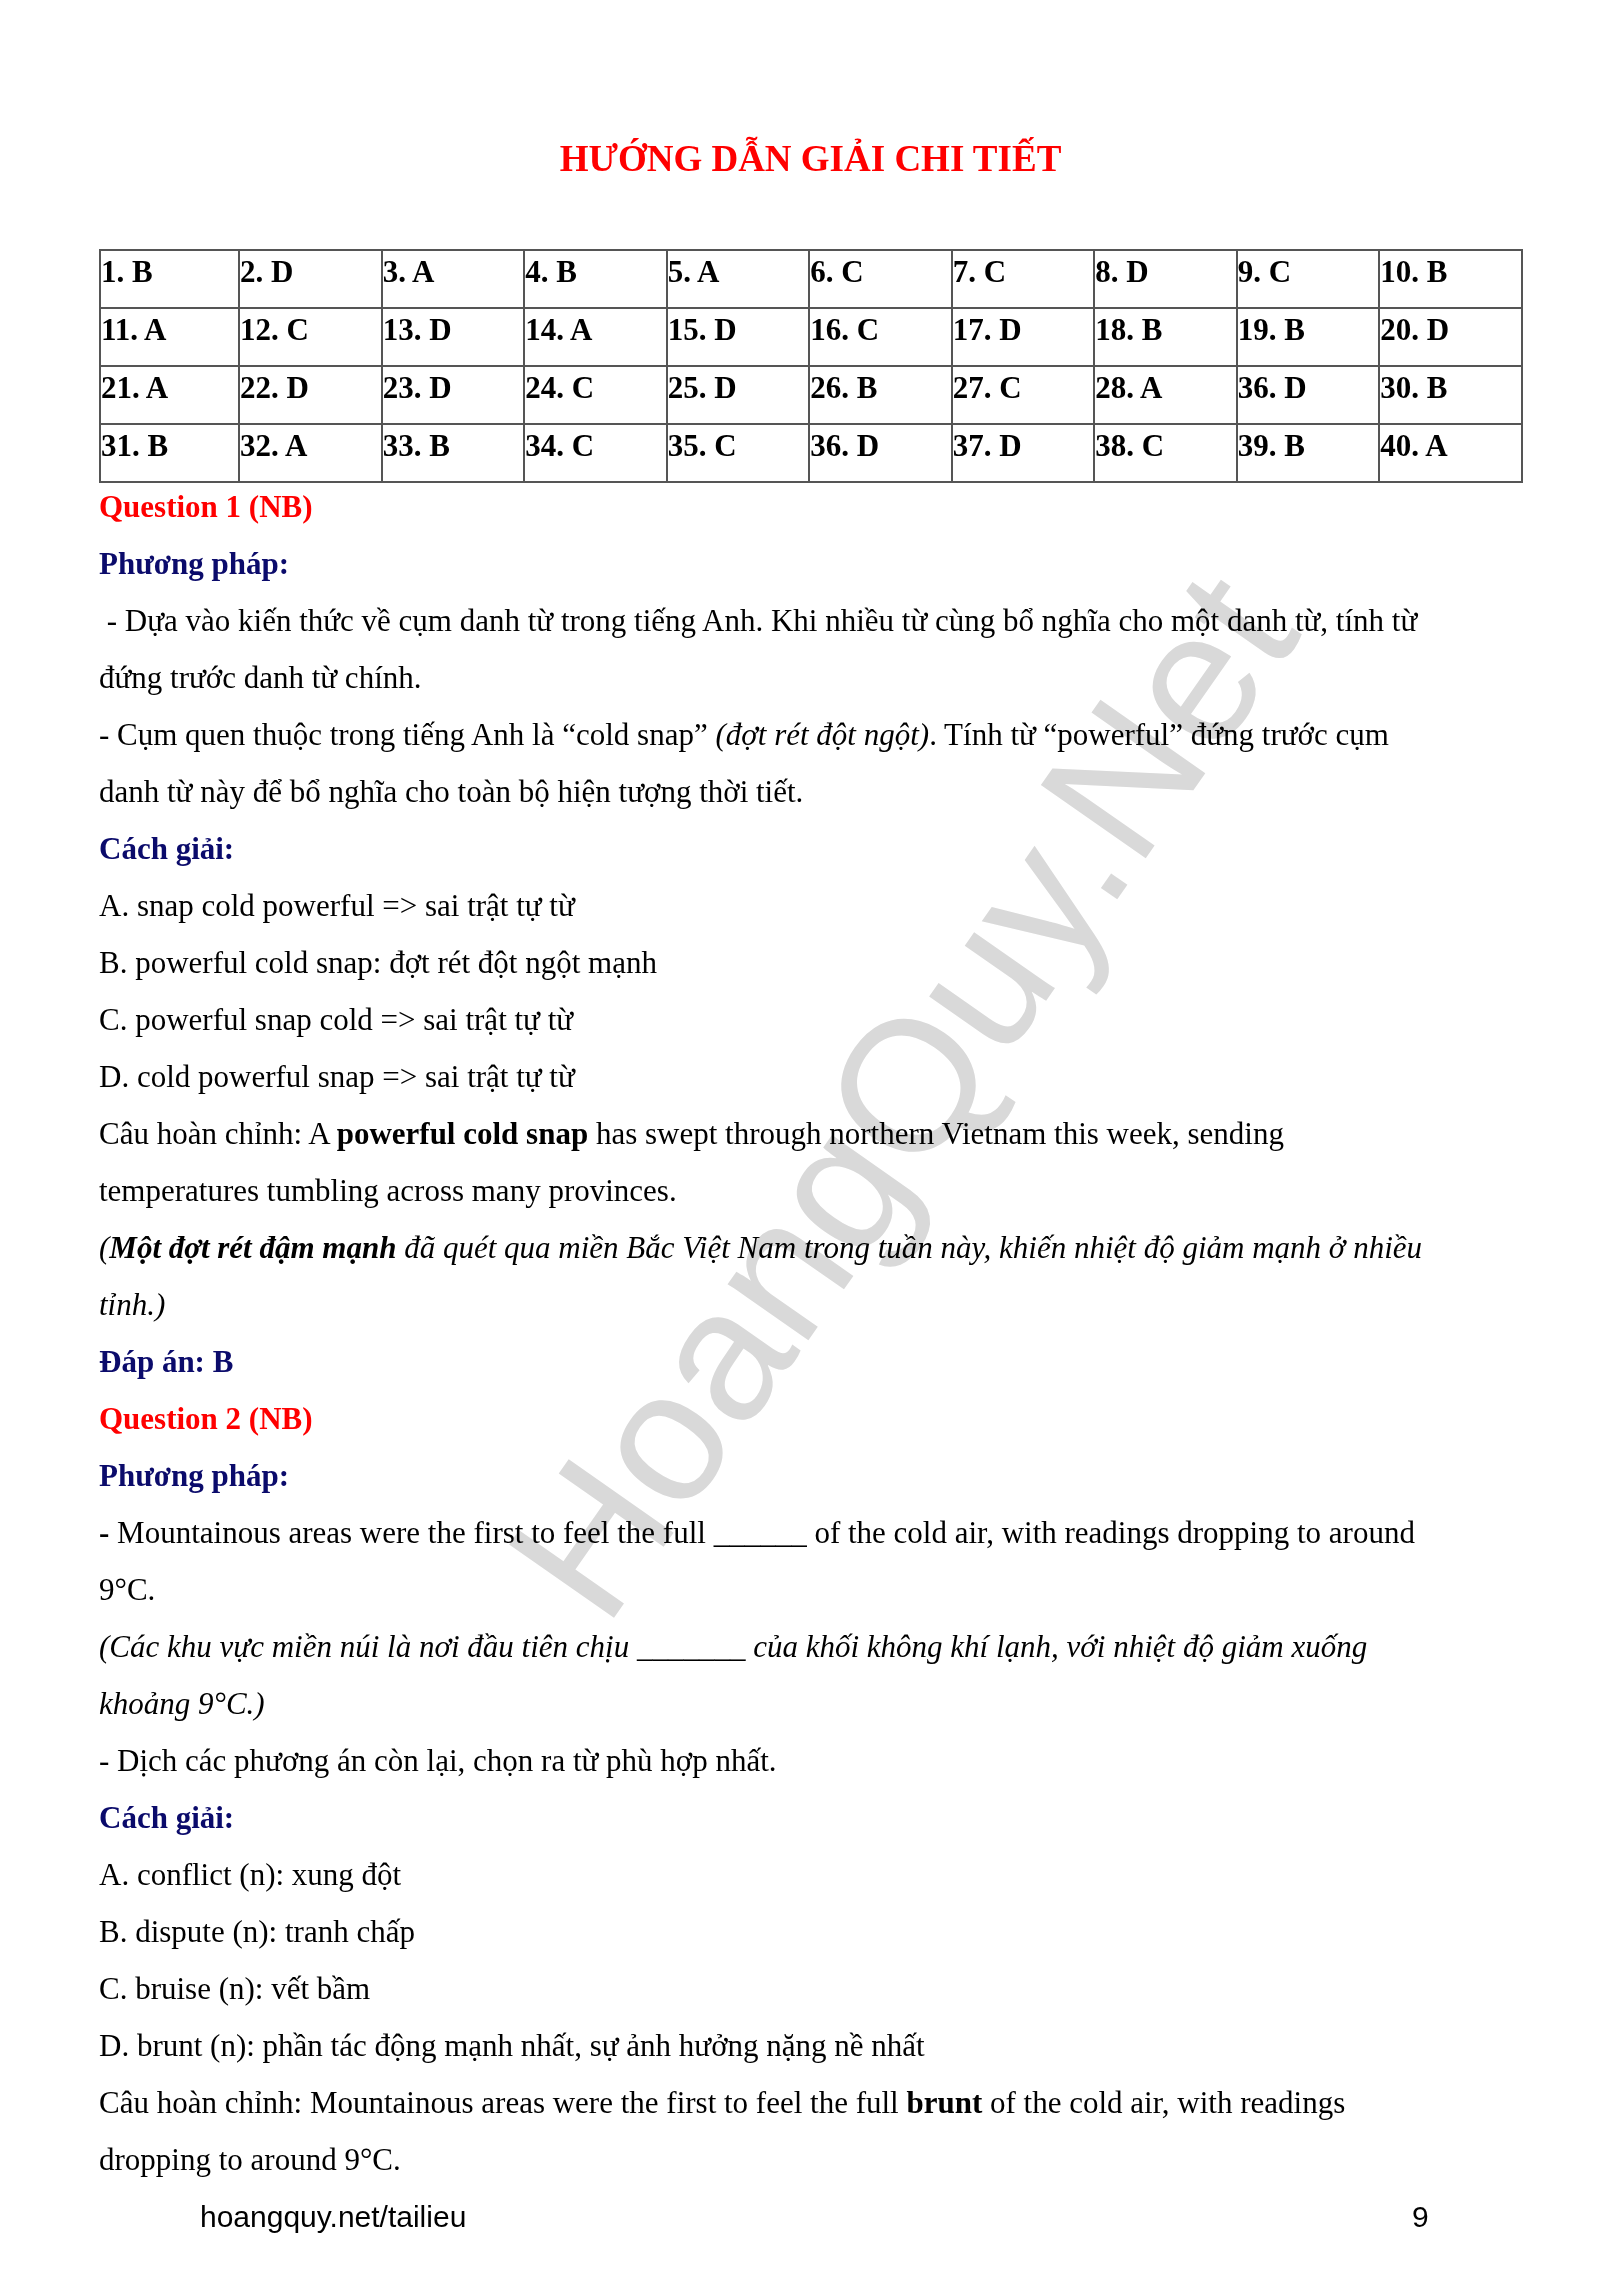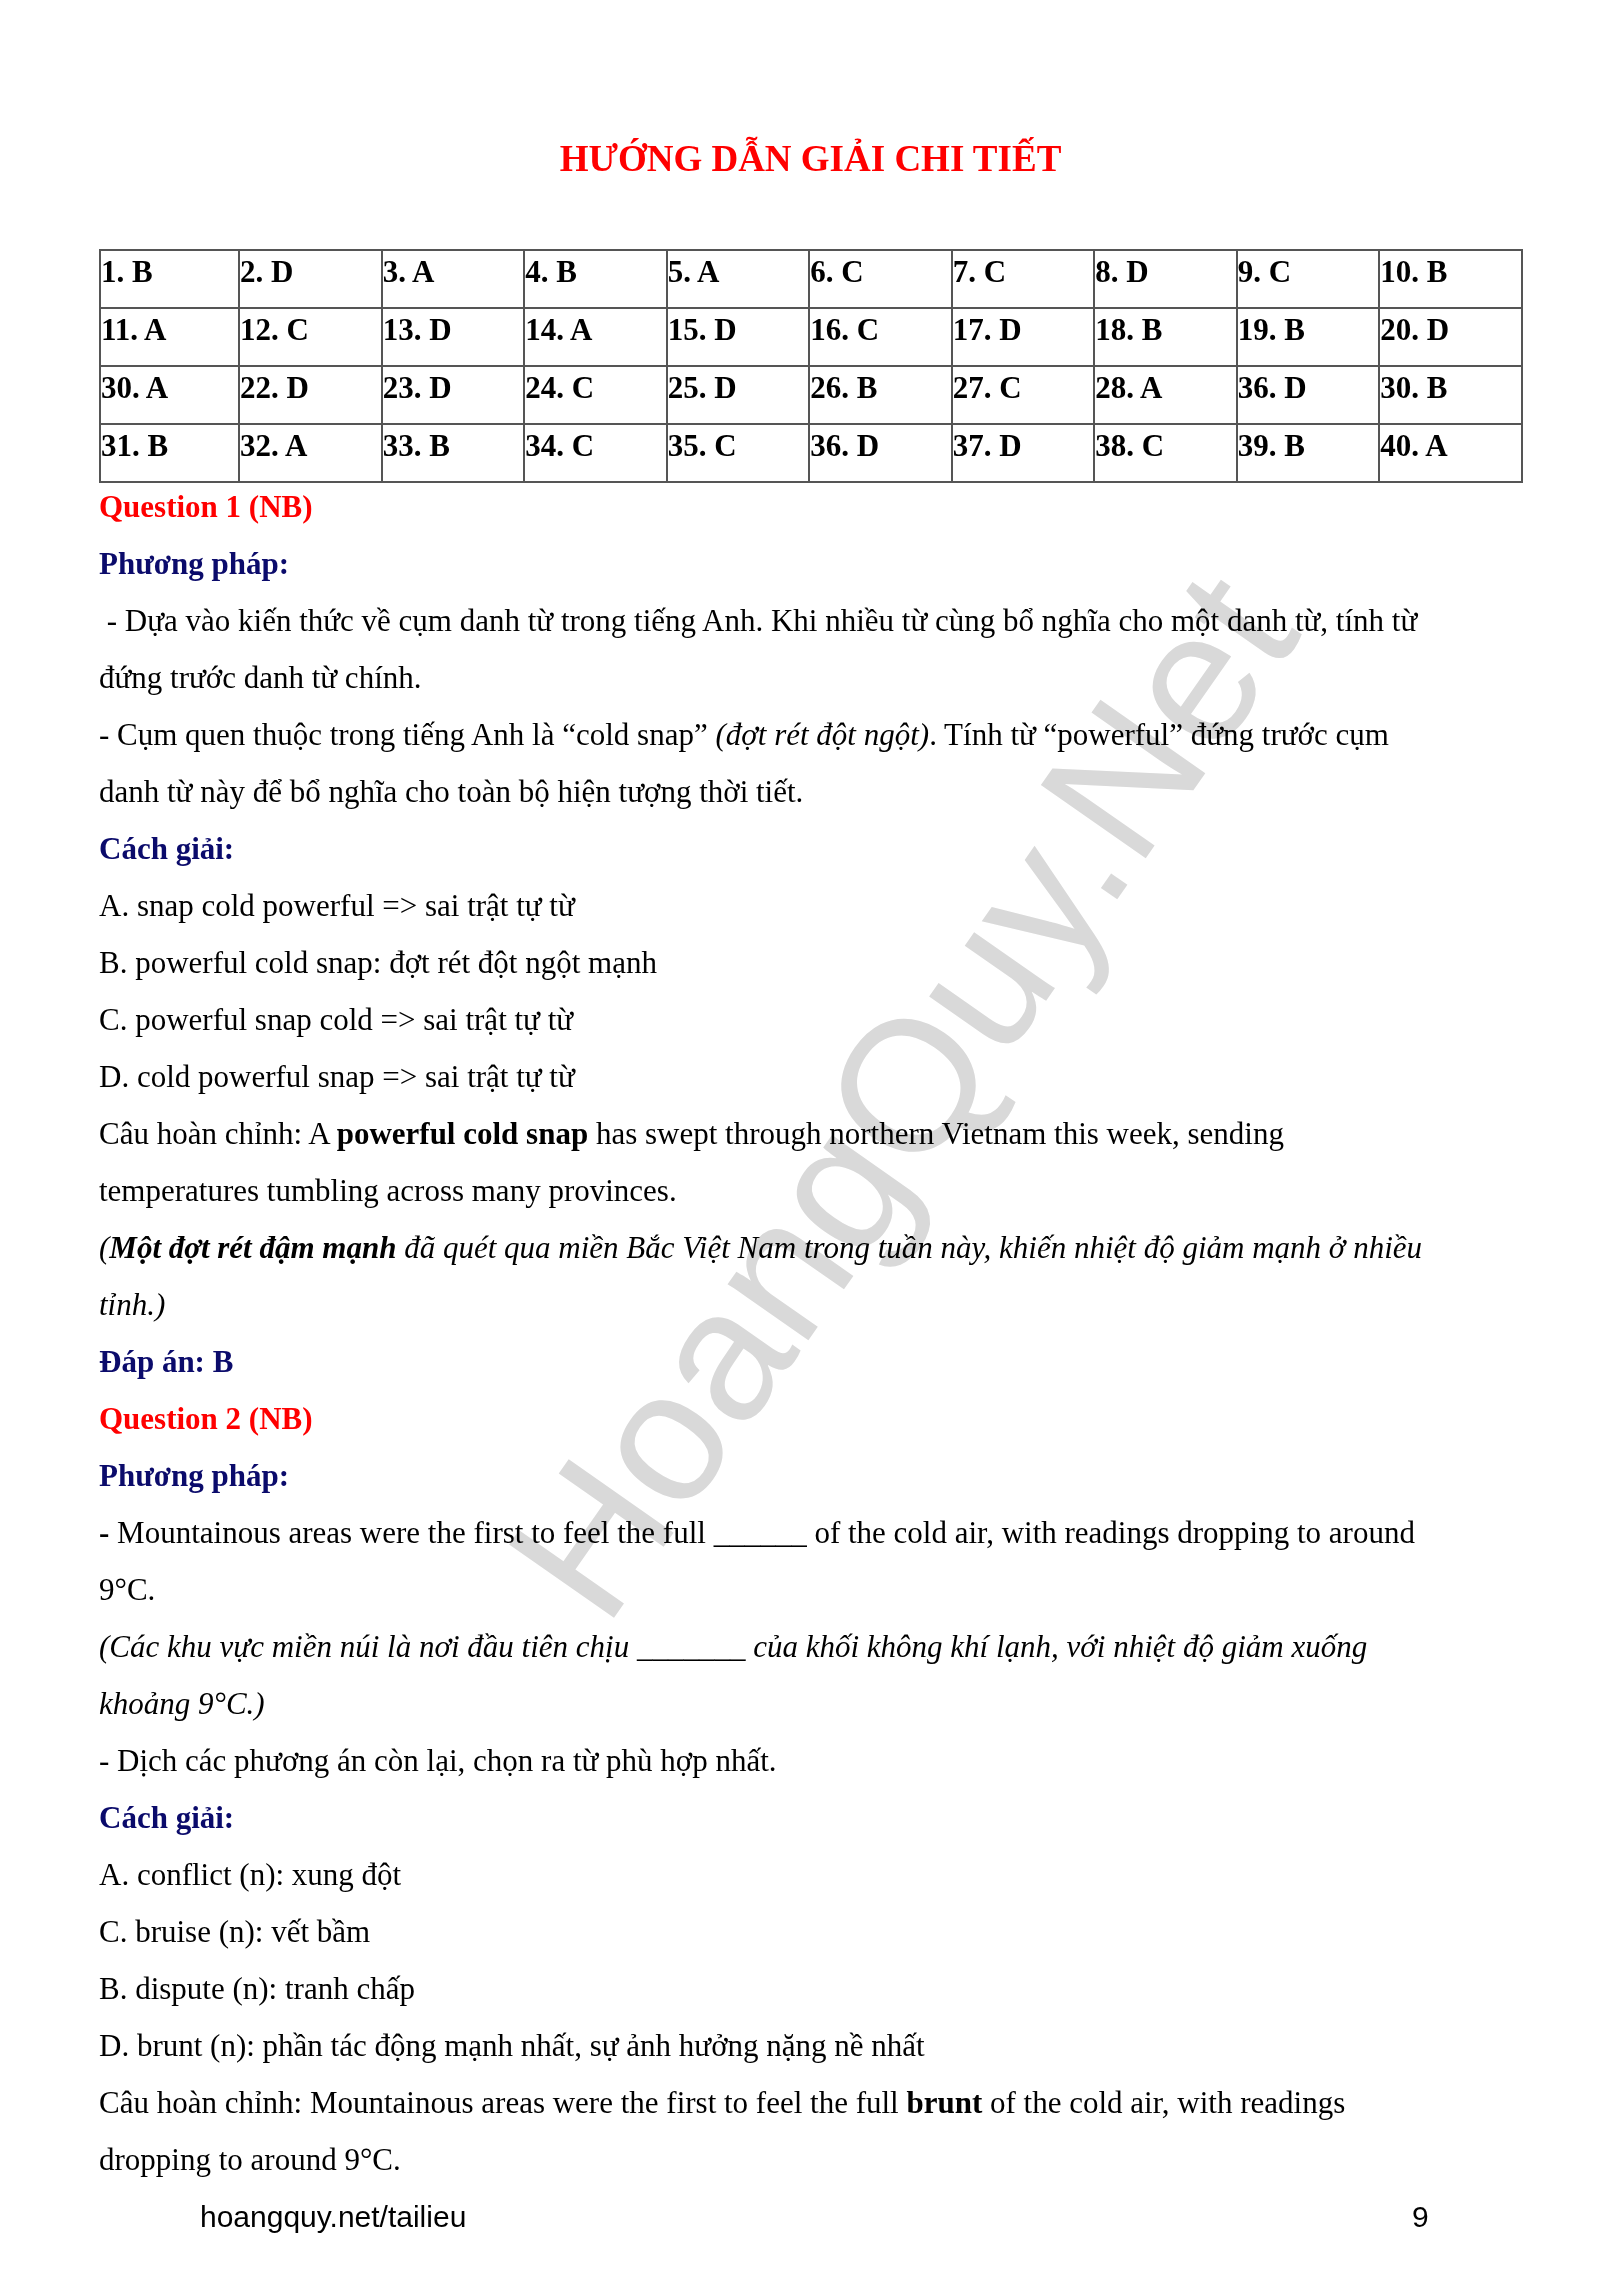--- a/index.html
+++ b/index.html
@@ -56,21 +56,21 @@
         <td>13. D</td>
         <td>14. A</td>
         <td>15. D</td>
         <td>16. C</td>
         <td>17. D</td>
         <td>18. B</td>
         <td>19. B</td>
         <td>20. D</td>
       </tr>
       <tr>
-        <td>30. A</td>
+        <td>21. A</td>
         <td>22. D</td>
         <td>23. D</td>
         <td>24. C</td>
         <td>25. D</td>
         <td>26. B</td>
         <td>27. C</td>
         <td>28. A</td>
         <td>36. D</td>
         <td>30. B</td>
       </tr>
@@ -110,22 +110,22 @@
 
   <div class="line q-head">Question 2 (NB)</div>
   <div class="line sec-head">Phương pháp:</div>
   <div class="line"><span class="b" style="white-space:pre;">- </span><span>Mountainous areas were the first to feel the full ______ of the cold air, with readings dropping to around</span></div>
   <div class="line">9°C.</div>
   <div class="line it">(Các khu vực miền núi là nơi đầu tiên chịu _______ của khối không khí lạnh, với nhiệt độ giảm xuống</div>
   <div class="line it">khoảng 9°C.)</div>
   <div class="line">- Dịch các phương án còn lại, chọn ra từ phù hợp nhất.</div>
   <div class="line sec-head">Cách giải:</div>
   <div class="line">A. conflict (n): xung đột</div>
+  <div class="line">B. dispute (n): tranh chấp</div>
   <div class="line">C. bruise (n): vết bầm</div>
-  <div class="line">B. dispute (n): tranh chấp</div>
   <div class="line">D. brunt (n): phần tác động mạnh nhất, sự ảnh hưởng nặng nề nhất</div>
   <div class="line"><span>Câu hoàn chỉnh: Mountainous areas were the first to feel the full </span><span class="b">brunt</span><span> of the cold air, with readings</span></div>
   <div class="line">dropping to around 9°C.</div>
 </div>
 
 <div class="footer-left">hoangquy.net/tailieu</div>
 <div class="footer-right">9</div>
 
 
 </body></html>

